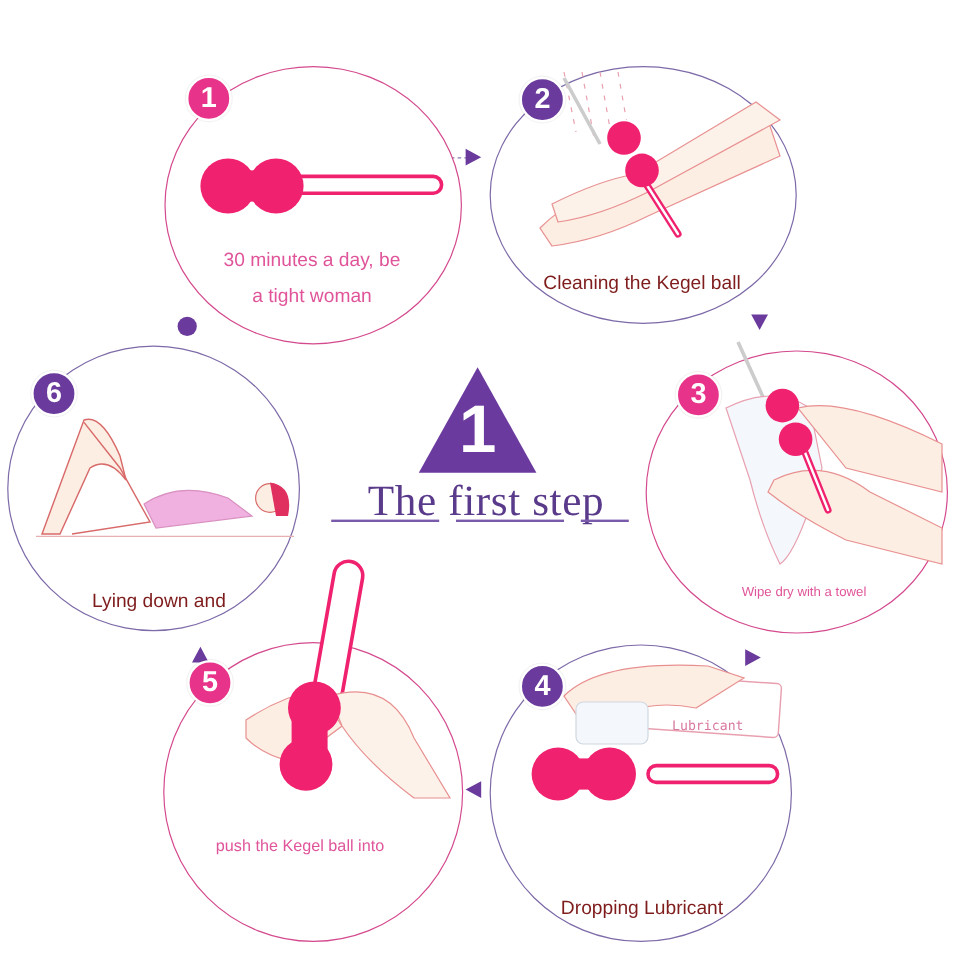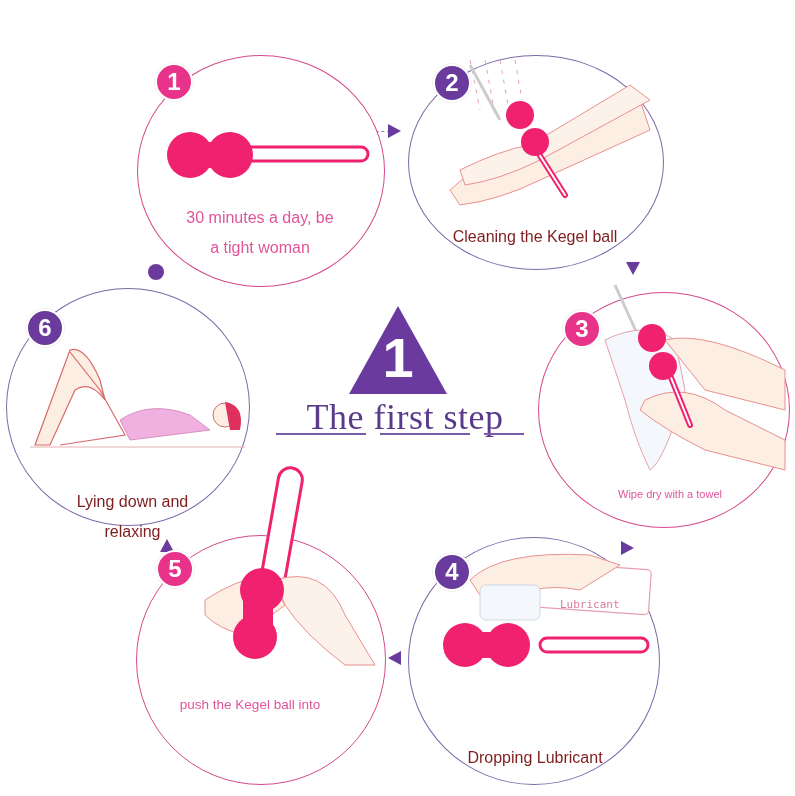--- a/index.html
+++ b/index.html
@@ -122,21 +122,20 @@
   <path d="M40 10 Q55 5 70 40 L75 60 Q60 40 45 50 L20 105 L5 105 Z" fill="#fdeee4" stroke="#d86a6a" stroke-width="1.2"></path>
   <path d="M40 12 L70 50 L95 95 L30 105" fill="none" stroke="#d86a6a" stroke-width="1.2"></path>
   <path d="M90 80 Q120 60 160 75 L180 90 L100 100 Z" fill="#f0b0e0" stroke="#d890c0" stroke-width="1"></path>
   <circle cx="195" cy="75" r="12" fill="#fdeee4" stroke="#d86a6a" stroke-width="1"></circle>
   <path d="M195 62 Q215 65 210 90 L200 90 Z" fill="#e03060"></path>
   <line x1="0" y1="107" x2="215" y2="107" stroke="#e8b0b0" stroke-width="1"></line>
 </svg>
 <div class="badge b-purple" style="left:26px; top:309px;">6</div>
 <div class="caption cap-purple" style="left:35px; top:455px; width:195px;margin-top:32px;">
   <div>Lying down and</div>
-  <div>relaxing</div>
 </div>
 
 <div class="title-tri"></div>
 <div class="tri-num">1</div>
 <div class="title-text">The first step</div>
 <div class="title-line" style="left:276px; width:90px;"></div>
 <div class="title-line" style="left:380px; width:90px;"></div>
 <div class="title-line" style="left:484px; width:40px;"></div>
 
 </body></html>

